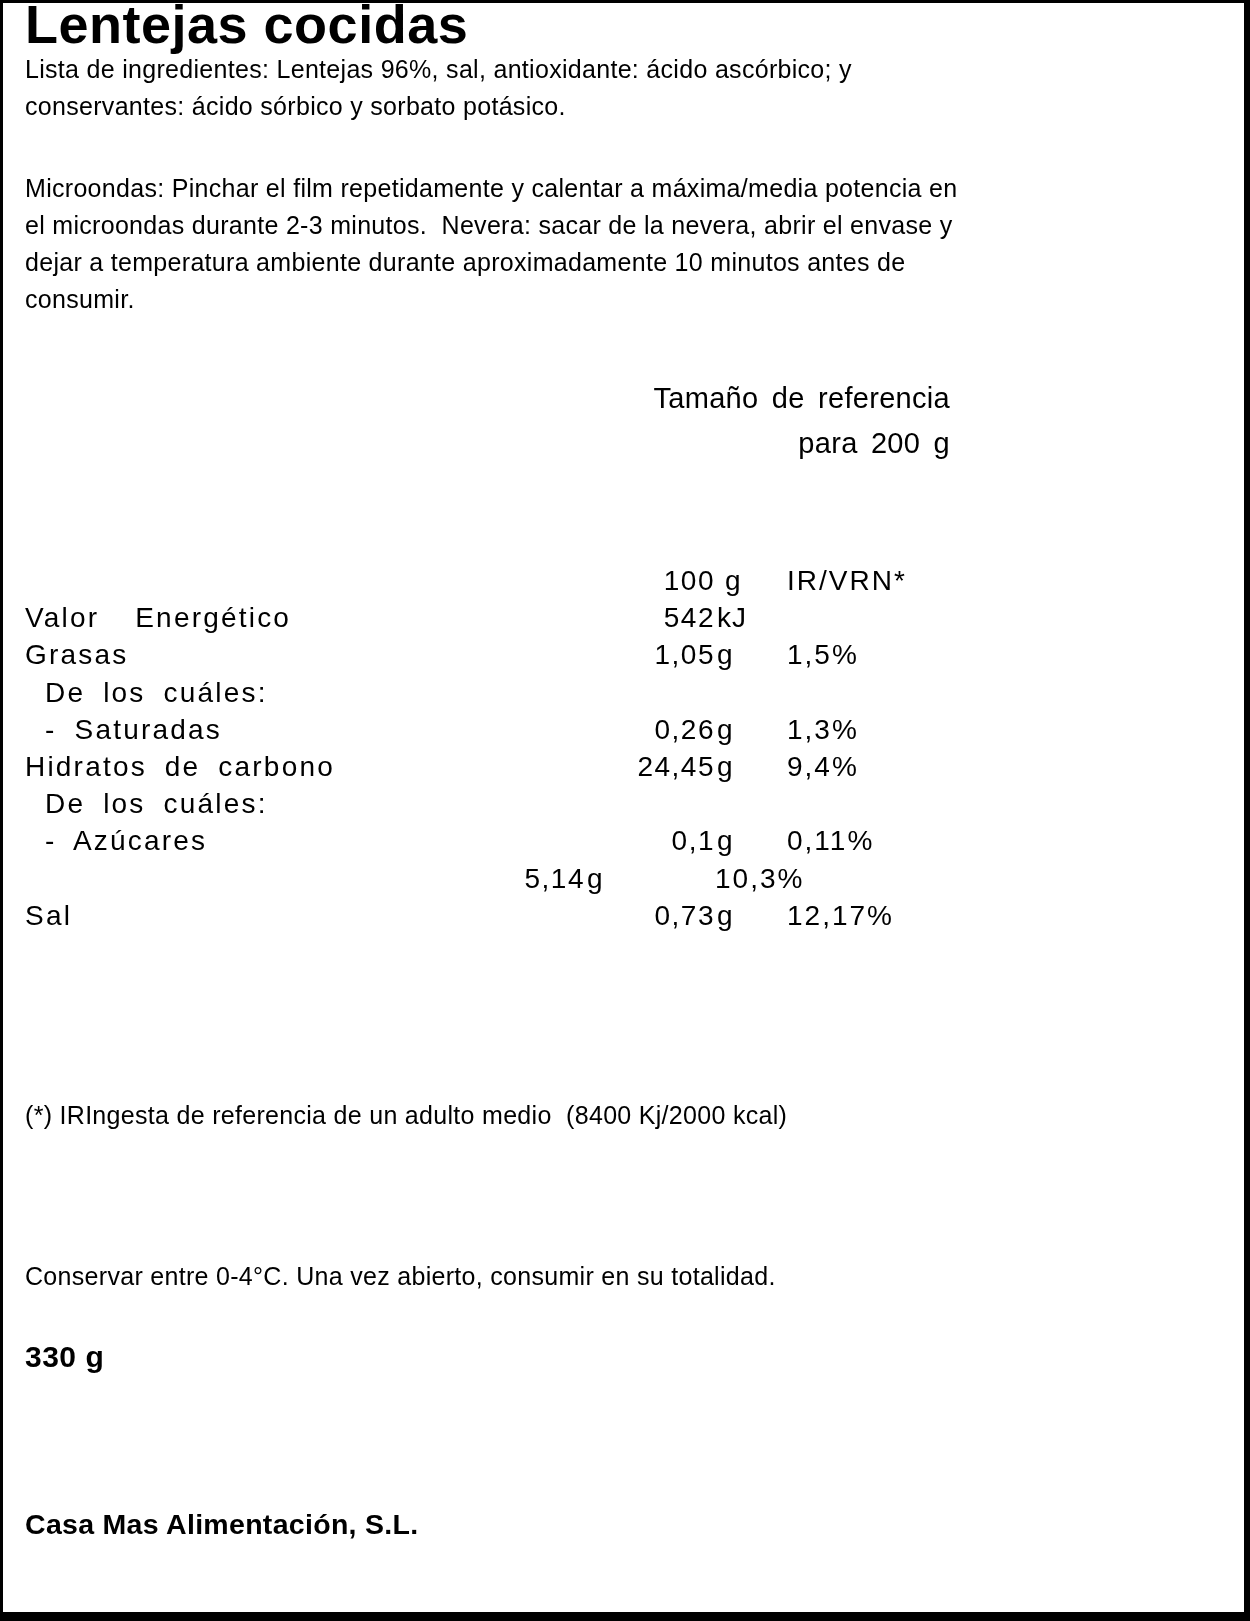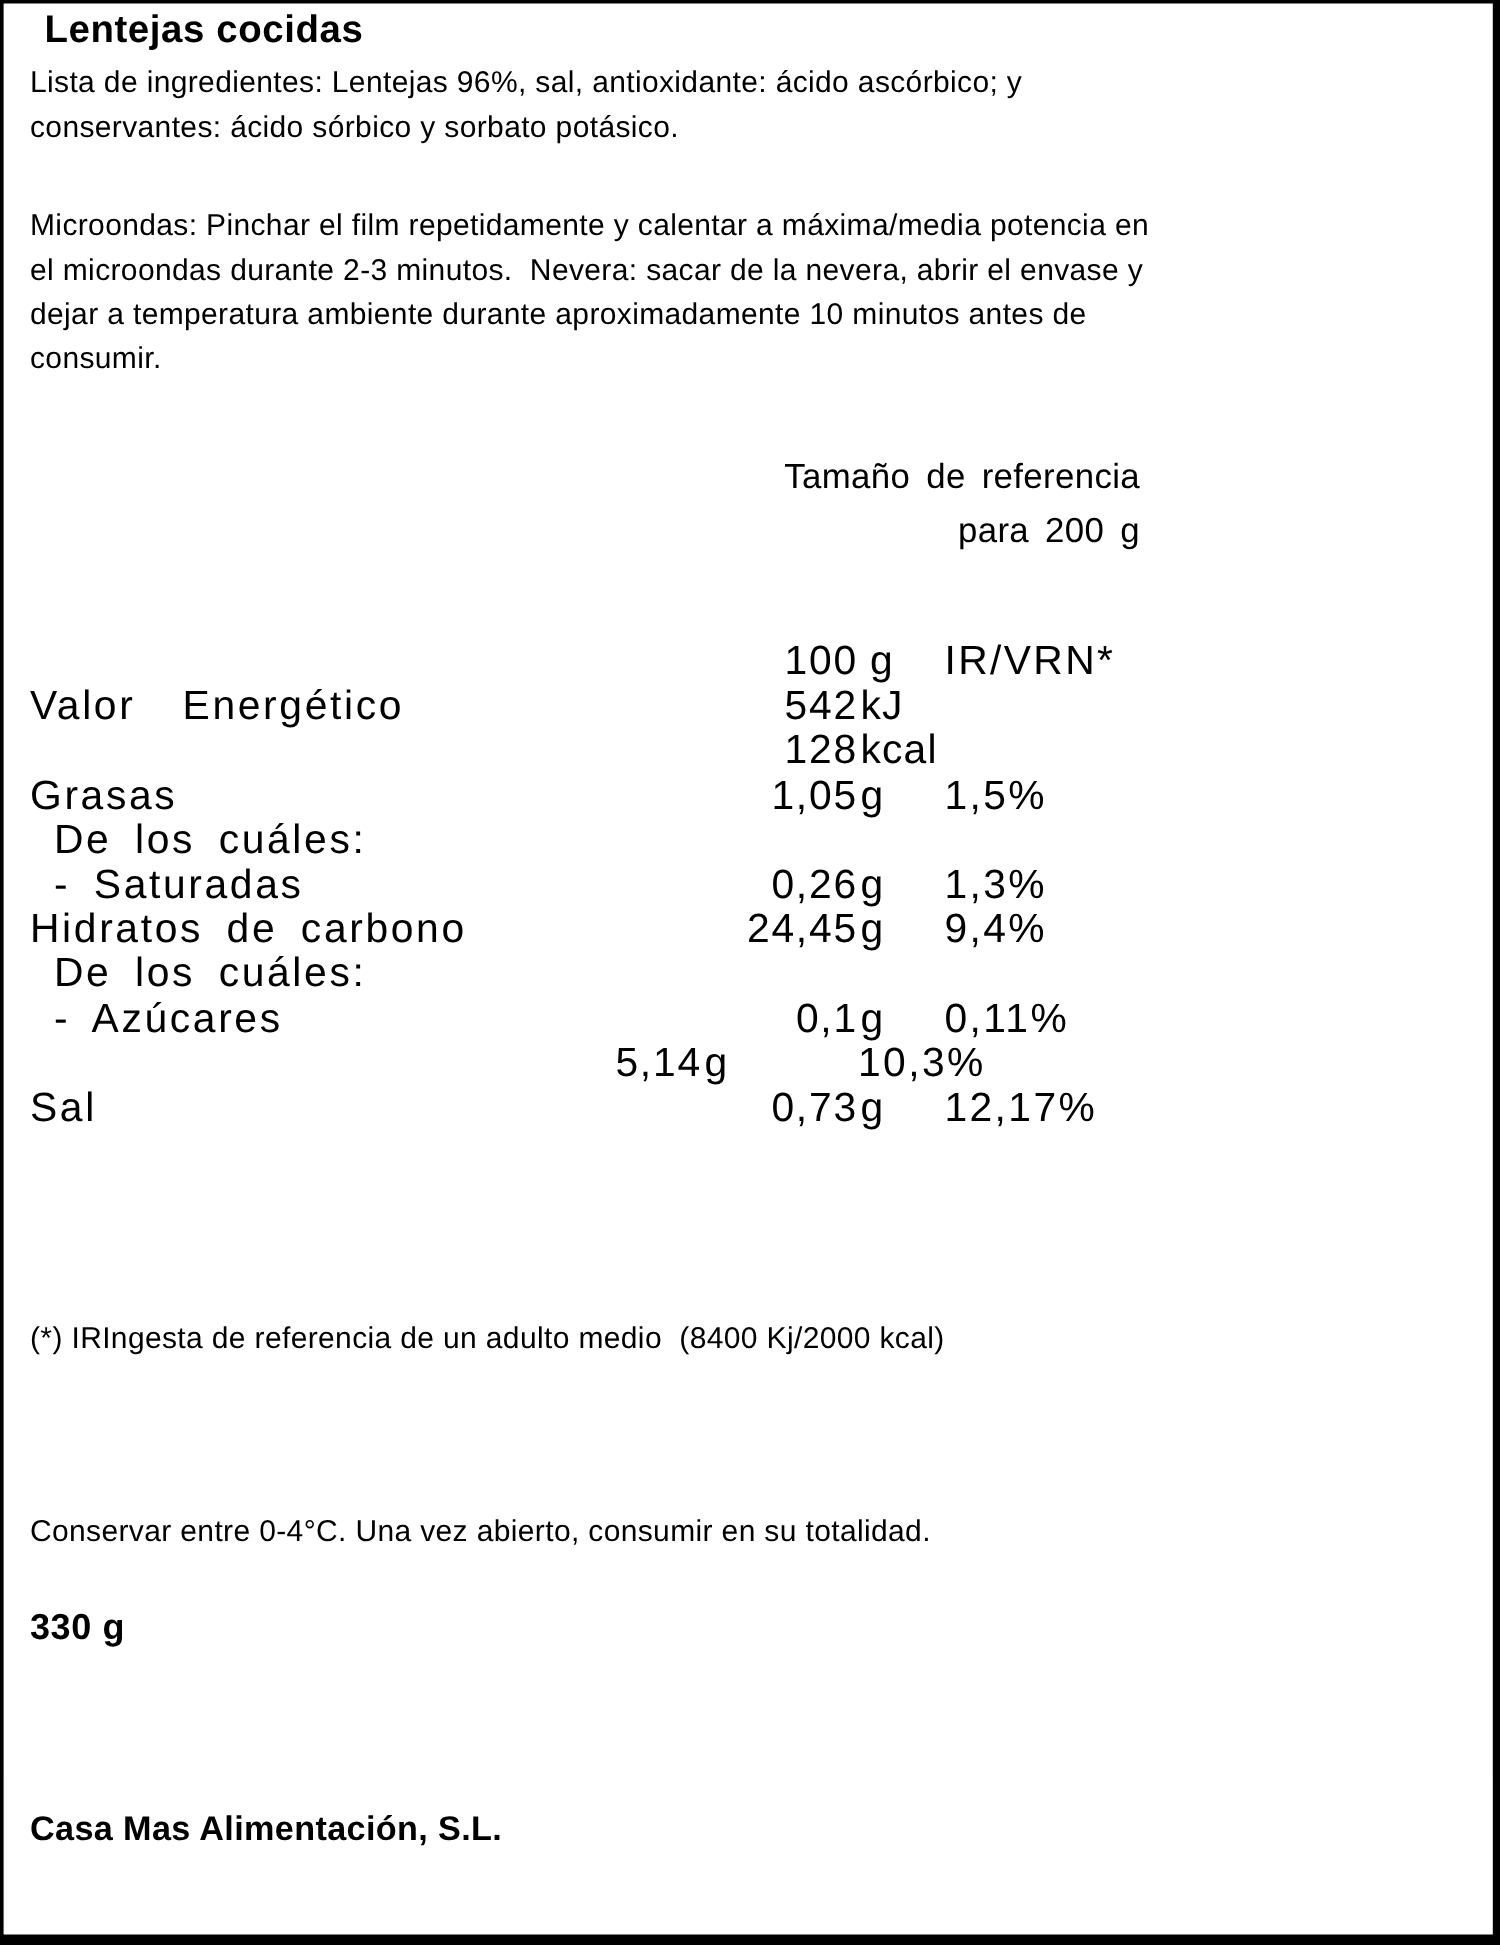--- a/index.html
+++ b/index.html
@@ -12,23 +12,23 @@
     color: #000000;
     border: 3px solid #000000;
     border-right-width: 6px;
     border-bottom-width: 9px;
     font-family: "Liberation Sans", sans-serif;
     overflow: hidden;
   }
   .title {
     position: absolute;
     top: -4px;
-    left: 34px;
+    left: 22px;
     margin: 0;
-    font-size: 32px;
+    font-size: 54px;
     line-height: 50px;
     font-weight: bold;
     letter-spacing: 0.5px;
     white-space: pre-wrap;
   }
   .para {
     position: absolute;
     margin: 0;
     left: 22px;
     width: 1210px;
@@ -45,24 +45,24 @@
     left: 447px;
     width: 500px;
     text-align: right;
     font-size: 29px;
     line-height: 45px;
     letter-spacing: 0.3px;
     word-spacing: 5px;
   }
   .ntable {
     position: absolute;
-    top: 530px;
+    top: 559px;
     left: 22px;
     width: 875px;
-    font-size: 34px;
+    font-size: 28px;
   }
   .trow {
     display: grid;
     grid-template-columns: 560px 130px 72px 113px;
     height: 37.2px;
   }
   .cell { line-height: 37.2px; white-space: pre; overflow: visible; }
   .cell.label  { letter-spacing: 2.2px; word-spacing: 8px; }
   .cell.label.indent { padding-left: 20px; }
   .cell.amount { text-align: right; letter-spacing: 1.5px; }
@@ -123,26 +123,20 @@
       <span class="cell percent">IR/VRN*</span>
     </div>
 
     <div class="trow">
       <span class="cell label">Valor  Energético</span>
       <span class="cell amount">542</span>
       <span class="cell unit">kJ</span>
       <span class="cell percent"></span>
     </div>
 
-    <div class="trow">
-      <span class="cell label"></span>
-      <span class="cell amount">128</span>
-      <span class="cell unit">kcal</span>
-      <span class="cell percent"></span>
-    </div>
 
     <div class="trow">
       <span class="cell label">Grasas</span>
       <span class="cell amount">1,05</span>
       <span class="cell unit">g</span>
       <span class="cell percent">1,5%</span>
     </div>
 
     <div class="trow">
       <span class="cell label indent">De los cuáles:</span>

